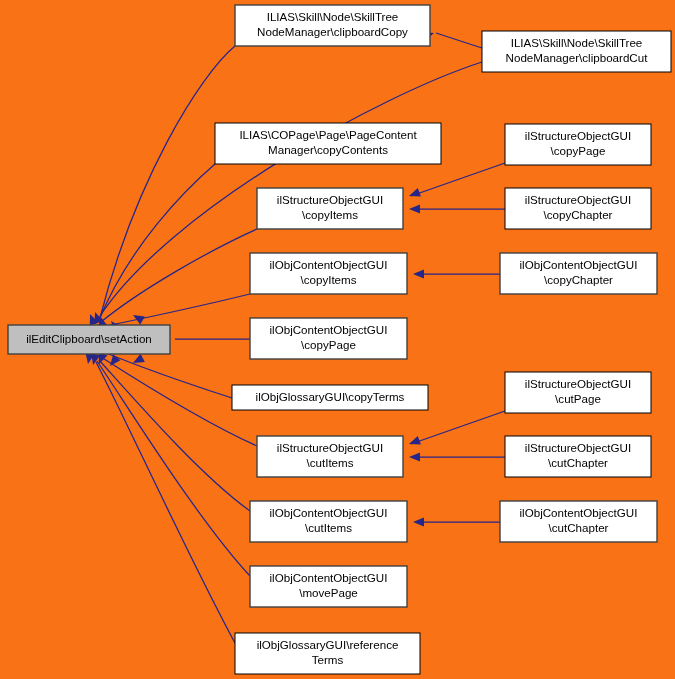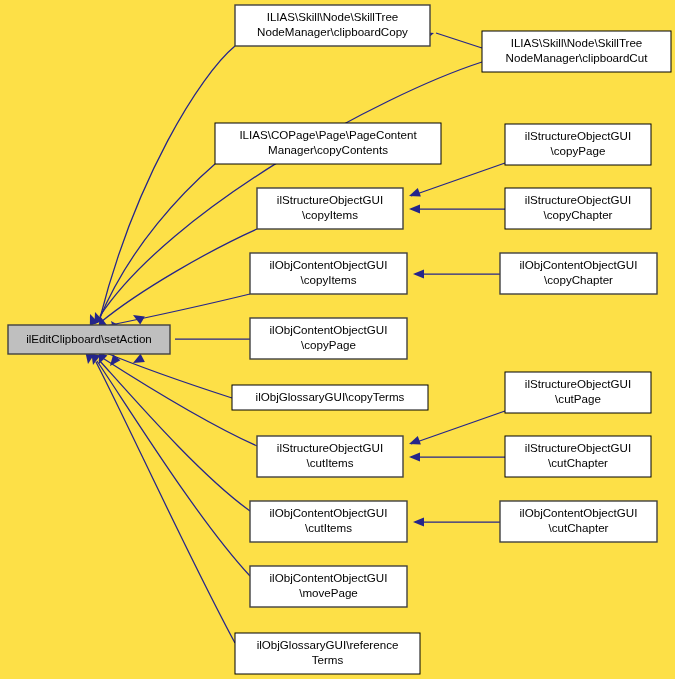--- a/index.html
+++ b/index.html
@@ -10,21 +10,21 @@
   body {
     width: 675px;
     height: 679px;
     font-family: "Liberation Sans", sans-serif;
     overflow: hidden;
   }
   #graph-root {
     position: relative;
     width: 675px;
     height: 679px;
-    background: #fde047;
+    background: #f97316;
   }
   #graph-svg {
     position: absolute;
     top: 0;
     left: 0;
     width: 675px;
     height: 679px;
     display: block;
   }
   .node-box {

